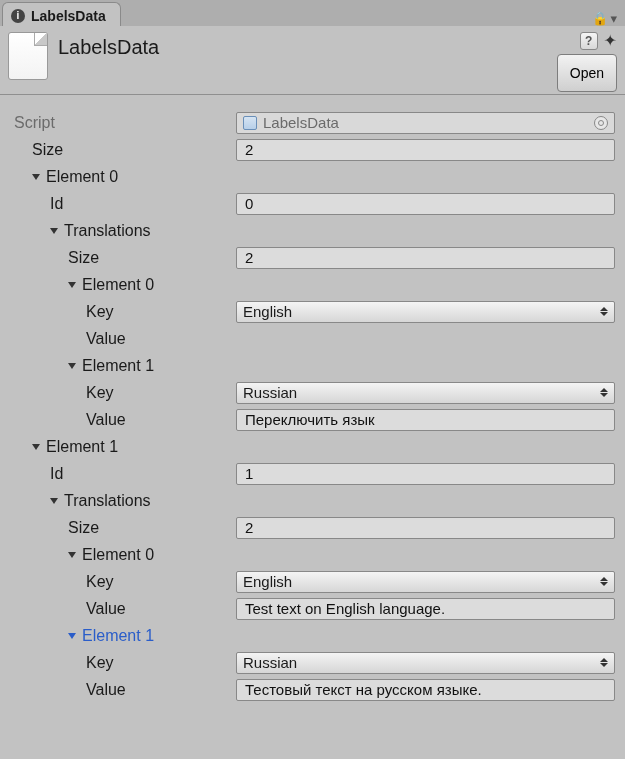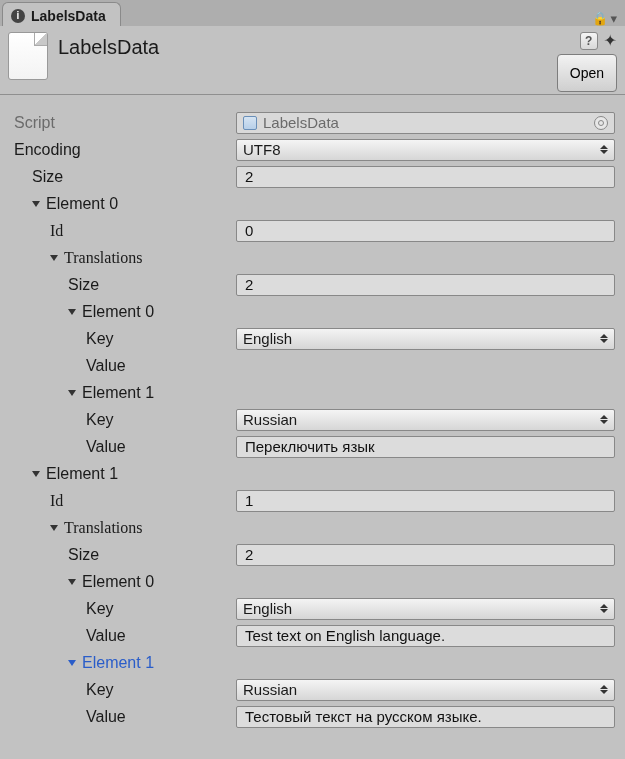--- a/index.html
+++ b/index.html
@@ -116,21 +116,21 @@
   }
   .field-col {
     flex: 1;
     display: flex; align-items: center; gap: 4px;
     padding-right: 4px;
   }
 
   
   .indent-0 { padding-left: 8px; }
   .indent-1 { padding-left: 26px; }
-  .indent-2 { padding-left: 44px; font-family: Liberation Serif, serif; }
+  .indent-2 { padding-left: 44px; }
   .indent-3 { padding-left: 62px; }
   .indent-4 { padding-left: 80px; }
 
   .foldout {
     display: inline-block;
     width: 0; height: 0;
     border-style: solid;
     border-width: 6px 4px 0 4px;
     border-color: #333 transparent transparent transparent;
     margin-right: 6px;
@@ -230,34 +230,20 @@
     </div>
     <div class="field-col">
       <div class="object-field">
         <span class="script-icon"></span>
         <span>LabelsData</span>
         <span class="picker"></span>
       </div>
     </div>
   </div>
 
-  <div class="row">
-    <div class="label-col indent-0">
-      <span class="label-text">Encoding</span>
-    </div>
-    <div class="field-col">
-      <div class="dropdown-field">
-        <span>UTF8</span>
-        <span class="dd-arrows">
-          <span class="dd-up"></span>
-            <span class="dd-down"></span>
-        </span>
-      </div>
-    </div>
-  </div>
 
 
   <div class="row">
     <div class="label-col indent-1">
       <span class="label-text">Size</span>
     </div>
     <div class="field-col">
       <div class="text-field">
         <input value="2" style="">
       </div>

